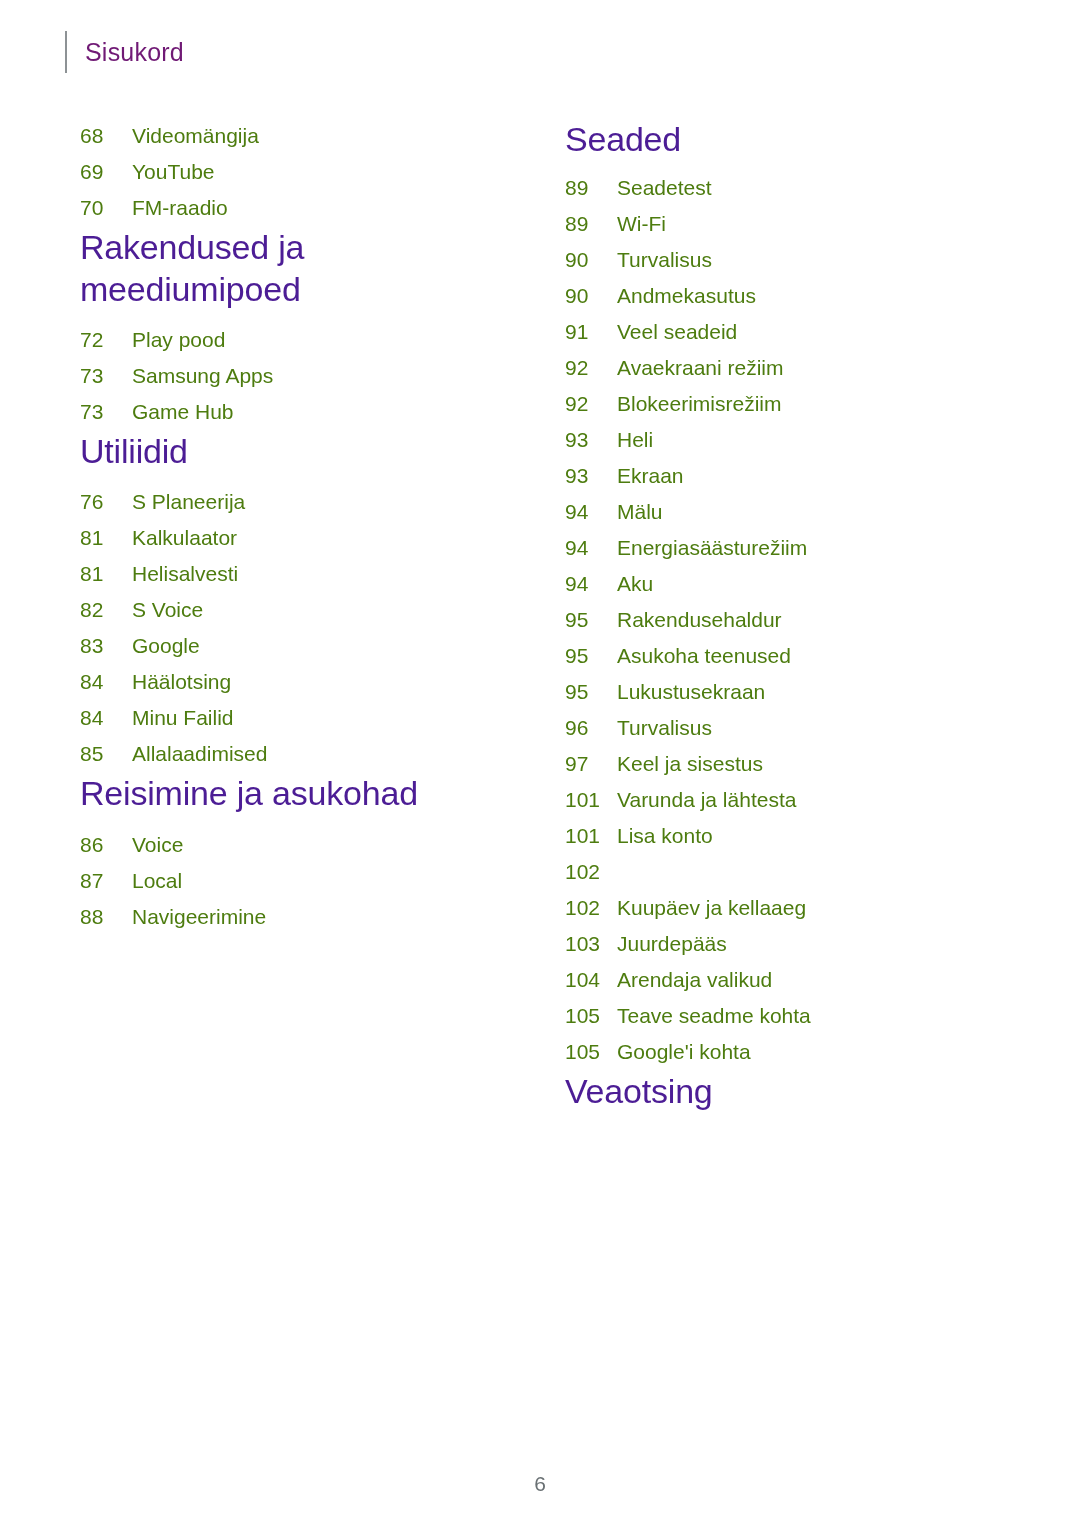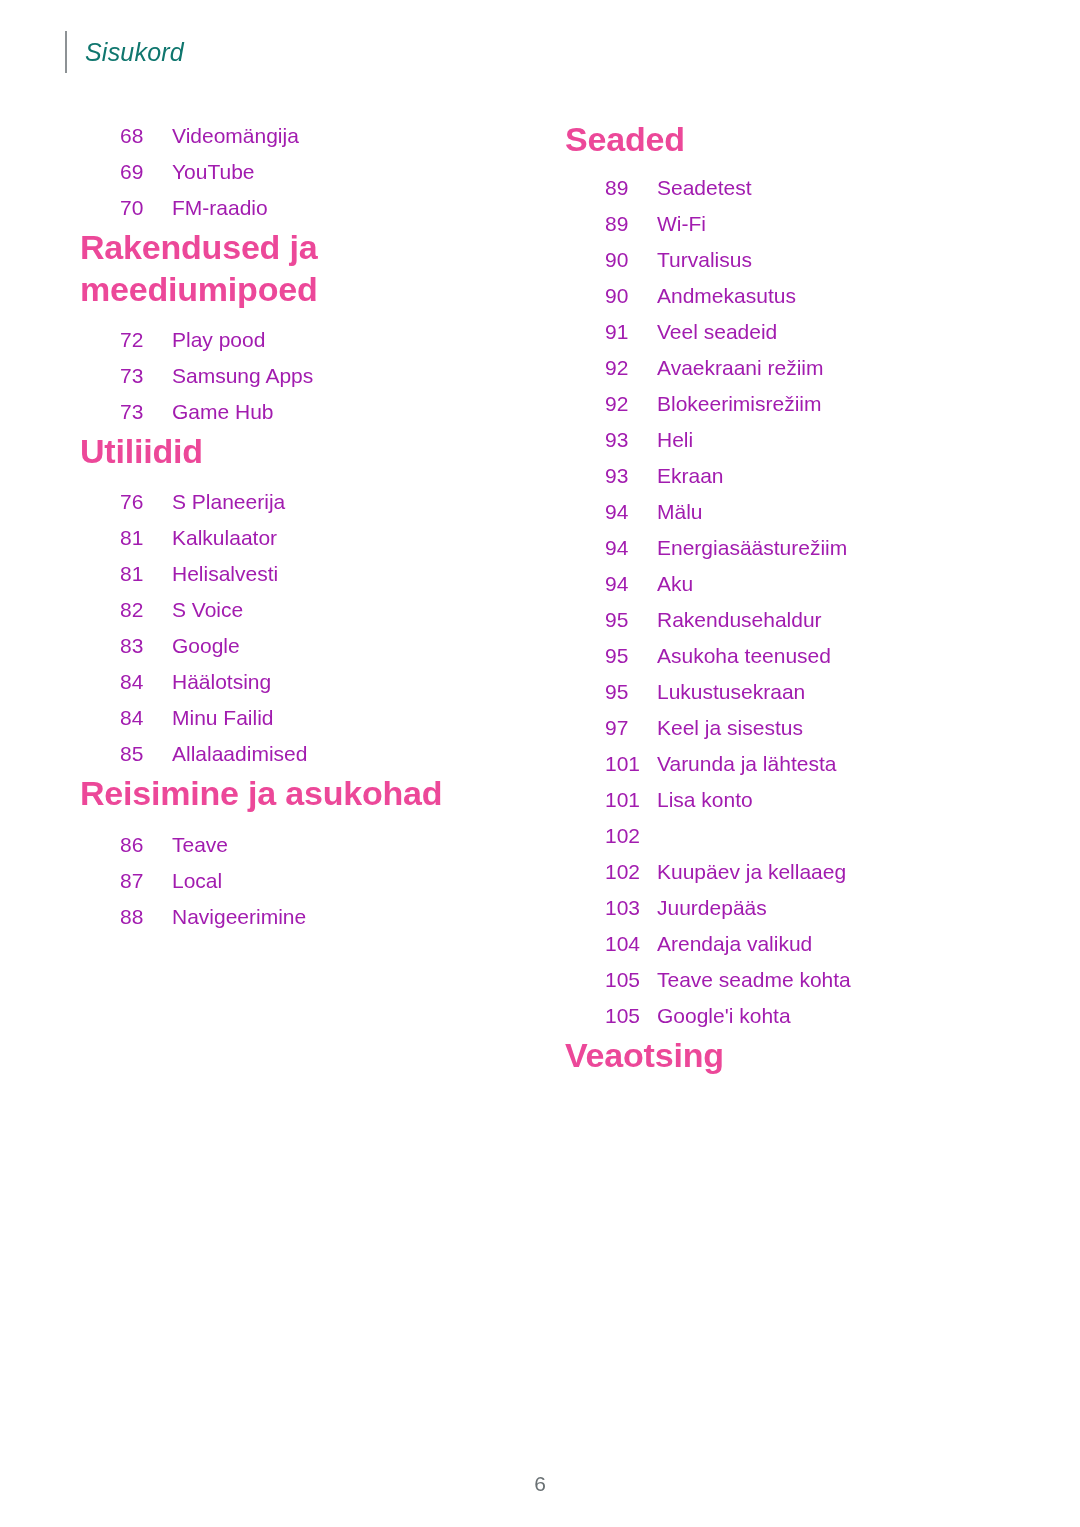--- a/index.html
+++ b/index.html
@@ -25,46 +25,45 @@
     align-items: center;
   }
   .header-rule {
     width: 2px;
     height: 42px;
     background: #8d9295;
     margin-right: 18px;
   }
   .header-title {
     font-size: 25px;
-    color: #0f766e;
+    color: #701a75;
     letter-spacing: 0.2px;
     line-height: 1;
-    font-style: italic;
   }
 
   
   .columns {
     position: absolute;
     left: 0;
     top: 118px;
     width: 1080px;
     display: flex;
   }
   .col {
     display: flex;
     flex-direction: column;
   }
   .col-left  { width: 480px; padding-left: 80px; box-sizing: border-box; }
   .col-right { width: 520px; padding-left: 85px; box-sizing: border-box; }
 
   
   .section-heading {
     font-size: 34px;
-    font-weight: bold;
-    color: #ec4899;
+    font-weight: normal;
+    color: #4c1d95;
     line-height: 1.24;
     letter-spacing: -0.2px;
     white-space: pre-line;
   }
   .section + .section { margin-top: 0; }
 
   
   .gap-lg  { margin-top: 72px; }
   .gap-md  { margin-top: 66px; }
   .gap-sm  { margin-top: 62px; }
@@ -77,23 +76,22 @@
     list-style: none;
     margin-top: 12px;
   }
   .toc-list.tight { margin-top: 10px; }
 
   .toc-item {
     display: flex;
     align-items: baseline;
     height: 36px;
     font-size: 21px;
-    color: #a21caf;
+    color: #4d7c0f;
     line-height: 36px;
-    margin-left: 40px;
   }
   .toc-page {
     min-width: 52px;
     flex: 0 0 auto;
     text-align: left;
     white-space: nowrap;
   }
   .toc-label {
     white-space: nowrap;
   }
@@ -193,21 +191,21 @@
           <span class="toc-label">Allalaadimised</span>
         </li>
       </ul>
     </div>
 
     <div class="section gap-sm">
       <div class="section-heading">Reisimine ja asukohad</div>
       <ul class="toc-list">
         <li class="toc-item">
           <span class="toc-page">86</span>
-          <span class="toc-label">Teave</span>
+          <span class="toc-label">Voice</span>
         </li>
         <li class="toc-item">
           <span class="toc-page">87</span>
           <span class="toc-label">Local</span>
         </li>
         <li class="toc-item">
           <span class="toc-page">88</span>
           <span class="toc-label">Navigeerimine</span>
         </li>
       </ul>
@@ -274,20 +272,24 @@
         </li>
         <li class="toc-item">
           <span class="toc-page">95</span>
           <span class="toc-label">Asukoha teenused</span>
         </li>
         <li class="toc-item">
           <span class="toc-page">95</span>
           <span class="toc-label">Lukustusekraan</span>
         </li>
         <li class="toc-item">
+          <span class="toc-page">96</span>
+          <span class="toc-label">Turvalisus</span>
+        </li>
+        <li class="toc-item">
           <span class="toc-page">97</span>
           <span class="toc-label">Keel ja sisestus</span>
         </li>
         <li class="toc-item">
           <span class="toc-page">101</span>
           <span class="toc-label">Varunda ja lähtesta</span>
         </li>
         <li class="toc-item">
           <span class="toc-page">101</span>
           <span class="toc-label">Lisa konto</span>

